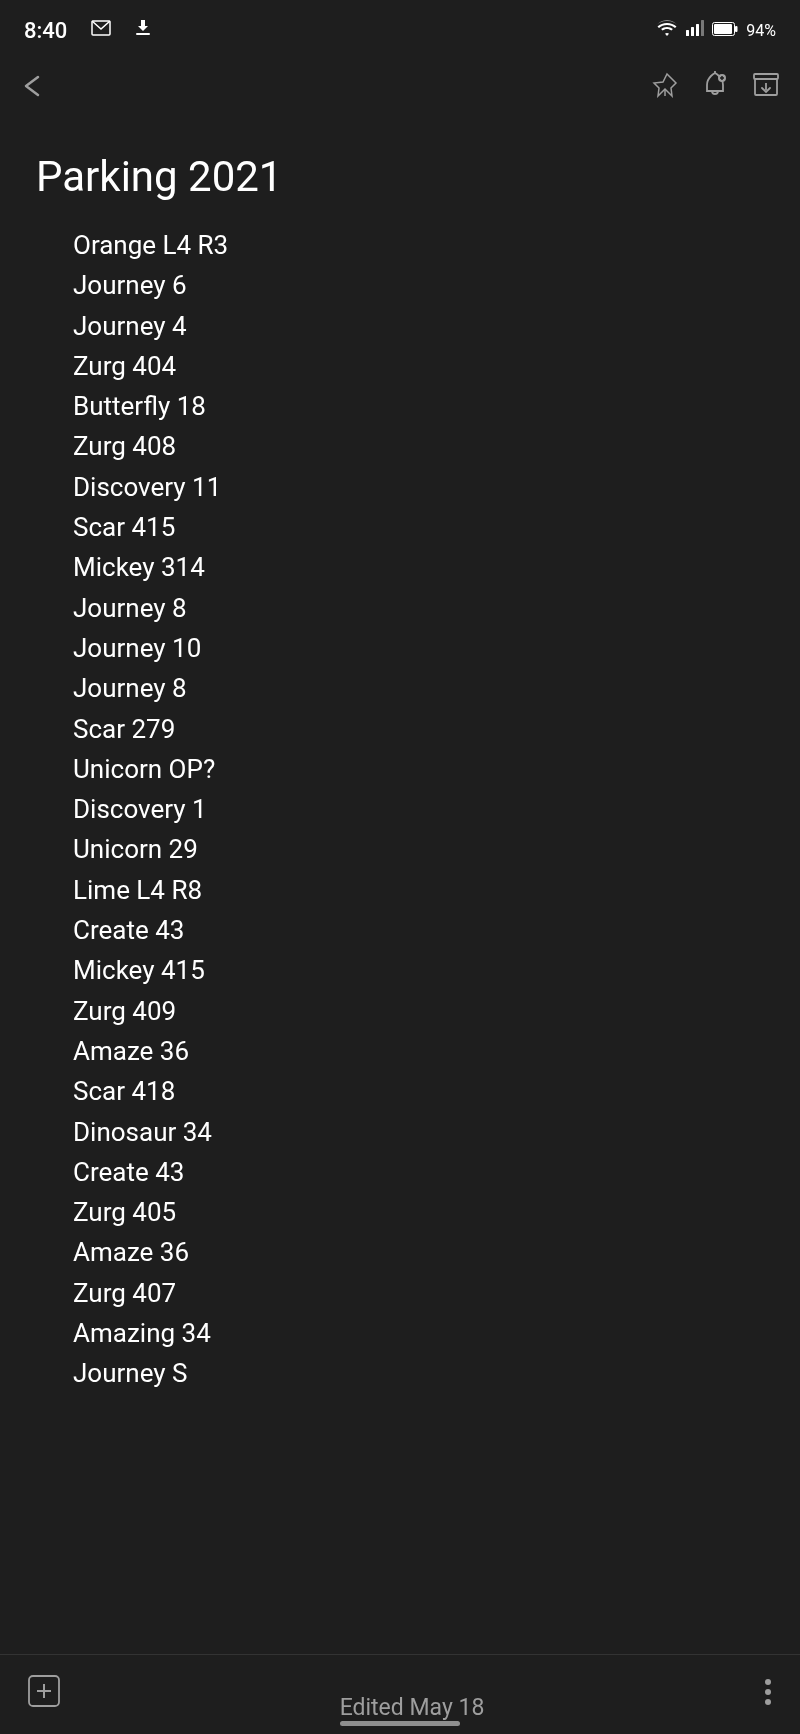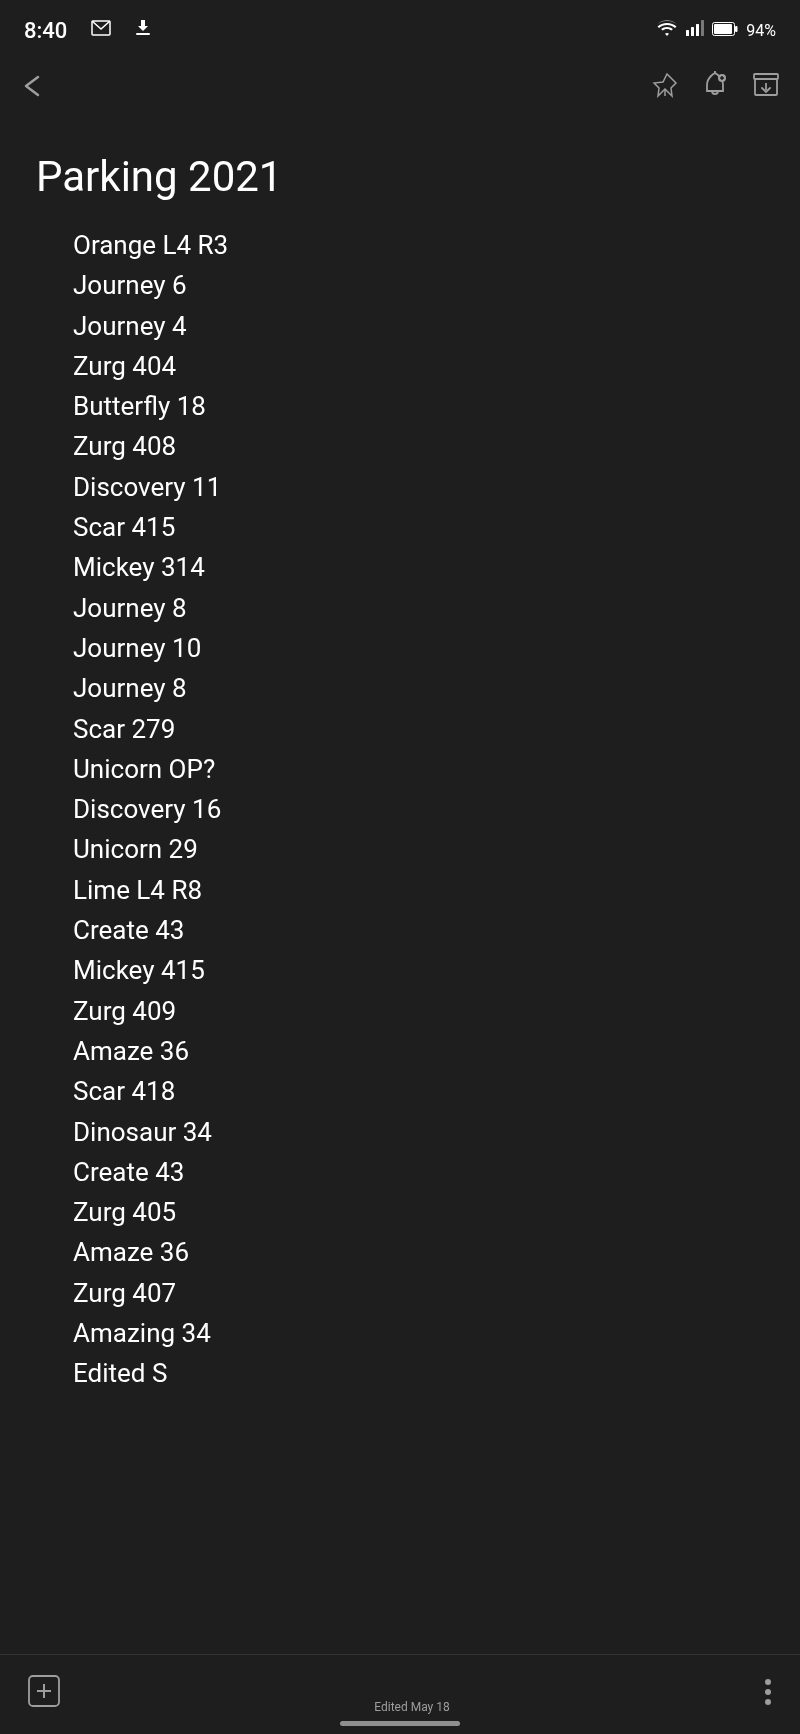--- a/index.html
+++ b/index.html
@@ -124,21 +124,21 @@
       height: 80px;
     }
 
     .bottom-add-icon {
       color: #9e9e9e;
       font-size: 28px;
       cursor: pointer;
     }
 
     .bottom-edited-text {
-      font-size: 12px;
+      font-size: 23px;
       color: #9e9e9e;
       margin-top: 25px;
     }
 
     .bottom-more-icon {
       color: #9e9e9e;
       font-size: 24px;
       cursor: pointer;
     }
 
@@ -256,35 +256,35 @@
     <span class="note-line">Butterfly 18</span>
     <span class="note-line">Zurg 408</span>
     <span class="note-line">Discovery 11</span>
     <span class="note-line">Scar 415</span>
     <span class="note-line">Mickey 314</span>
     <span class="note-line">Journey 8</span>
     <span class="note-line">Journey 10</span>
     <span class="note-line">Journey 8</span>
     <span class="note-line">Scar 279</span>
     <span class="note-line">Unicorn OP?</span>
-    <span class="note-line">Discovery 16</span>
+    <span class="note-line">Discovery 1</span>
     <span class="note-line">Unicorn 29</span>
     <span class="note-line">Lime L4 R8</span>
     <span class="note-line">Create 43</span>
     <span class="note-line">Mickey 415</span>
     <span class="note-line">Zurg 409</span>
     <span class="note-line">Amaze 36</span>
     <span class="note-line">Scar 418</span>
     <span class="note-line">Dinosaur 34</span>
     <span class="note-line">Create 43</span>
     <span class="note-line">Zurg 405</span>
     <span class="note-line">Amaze 36</span>
     <span class="note-line">Zurg 407</span>
     <span class="note-line">Amazing 34</span>
-    <span class="note-line">Edited S</span>
+    <span class="note-line">Journey S</span>
   </div>
 
 <div class="bottom-bar">
   <span class="bottom-add-icon">
     <svg width="32" height="32" viewBox="0 0 32 32" fill="none" xmlns="http://www.w3.org/2000/svg">
       <rect x="1" y="1" width="30" height="30" rx="4" stroke="#9e9e9e" stroke-width="1.8"></rect>
       <line x1="16" y1="9" x2="16" y2="23" stroke="#9e9e9e" stroke-width="2"></line>
       <line x1="9" y1="16" x2="23" y2="16" stroke="#9e9e9e" stroke-width="2"></line>
     </svg>
   </span>

